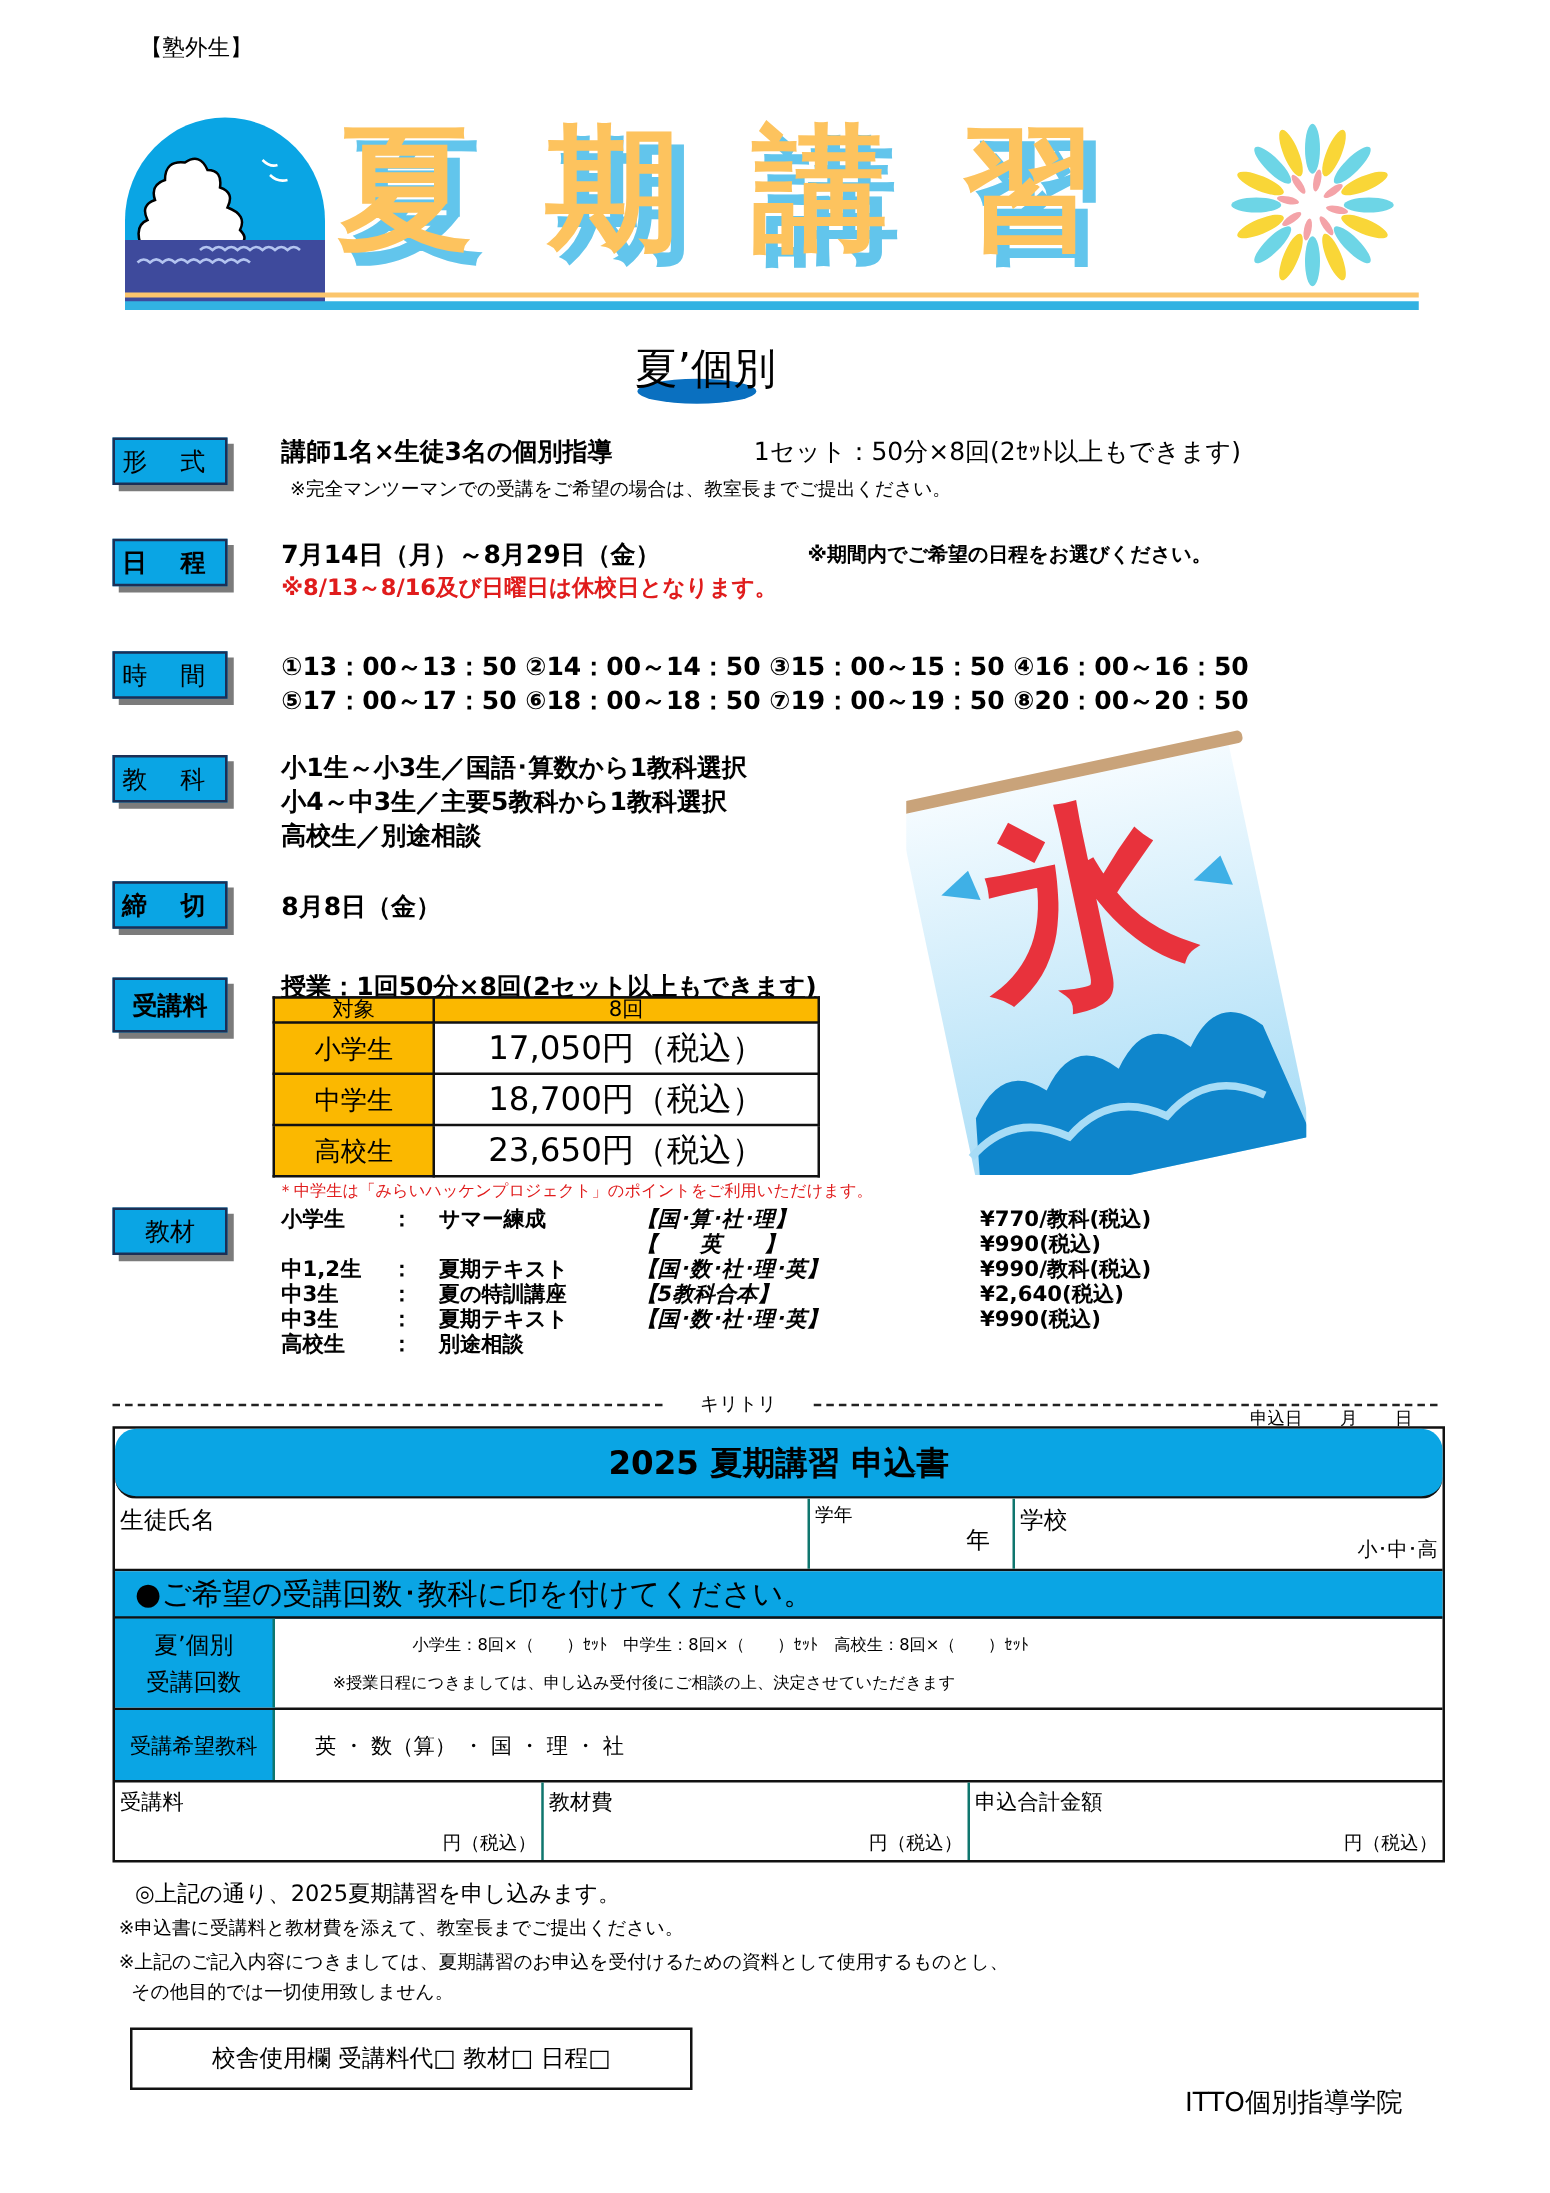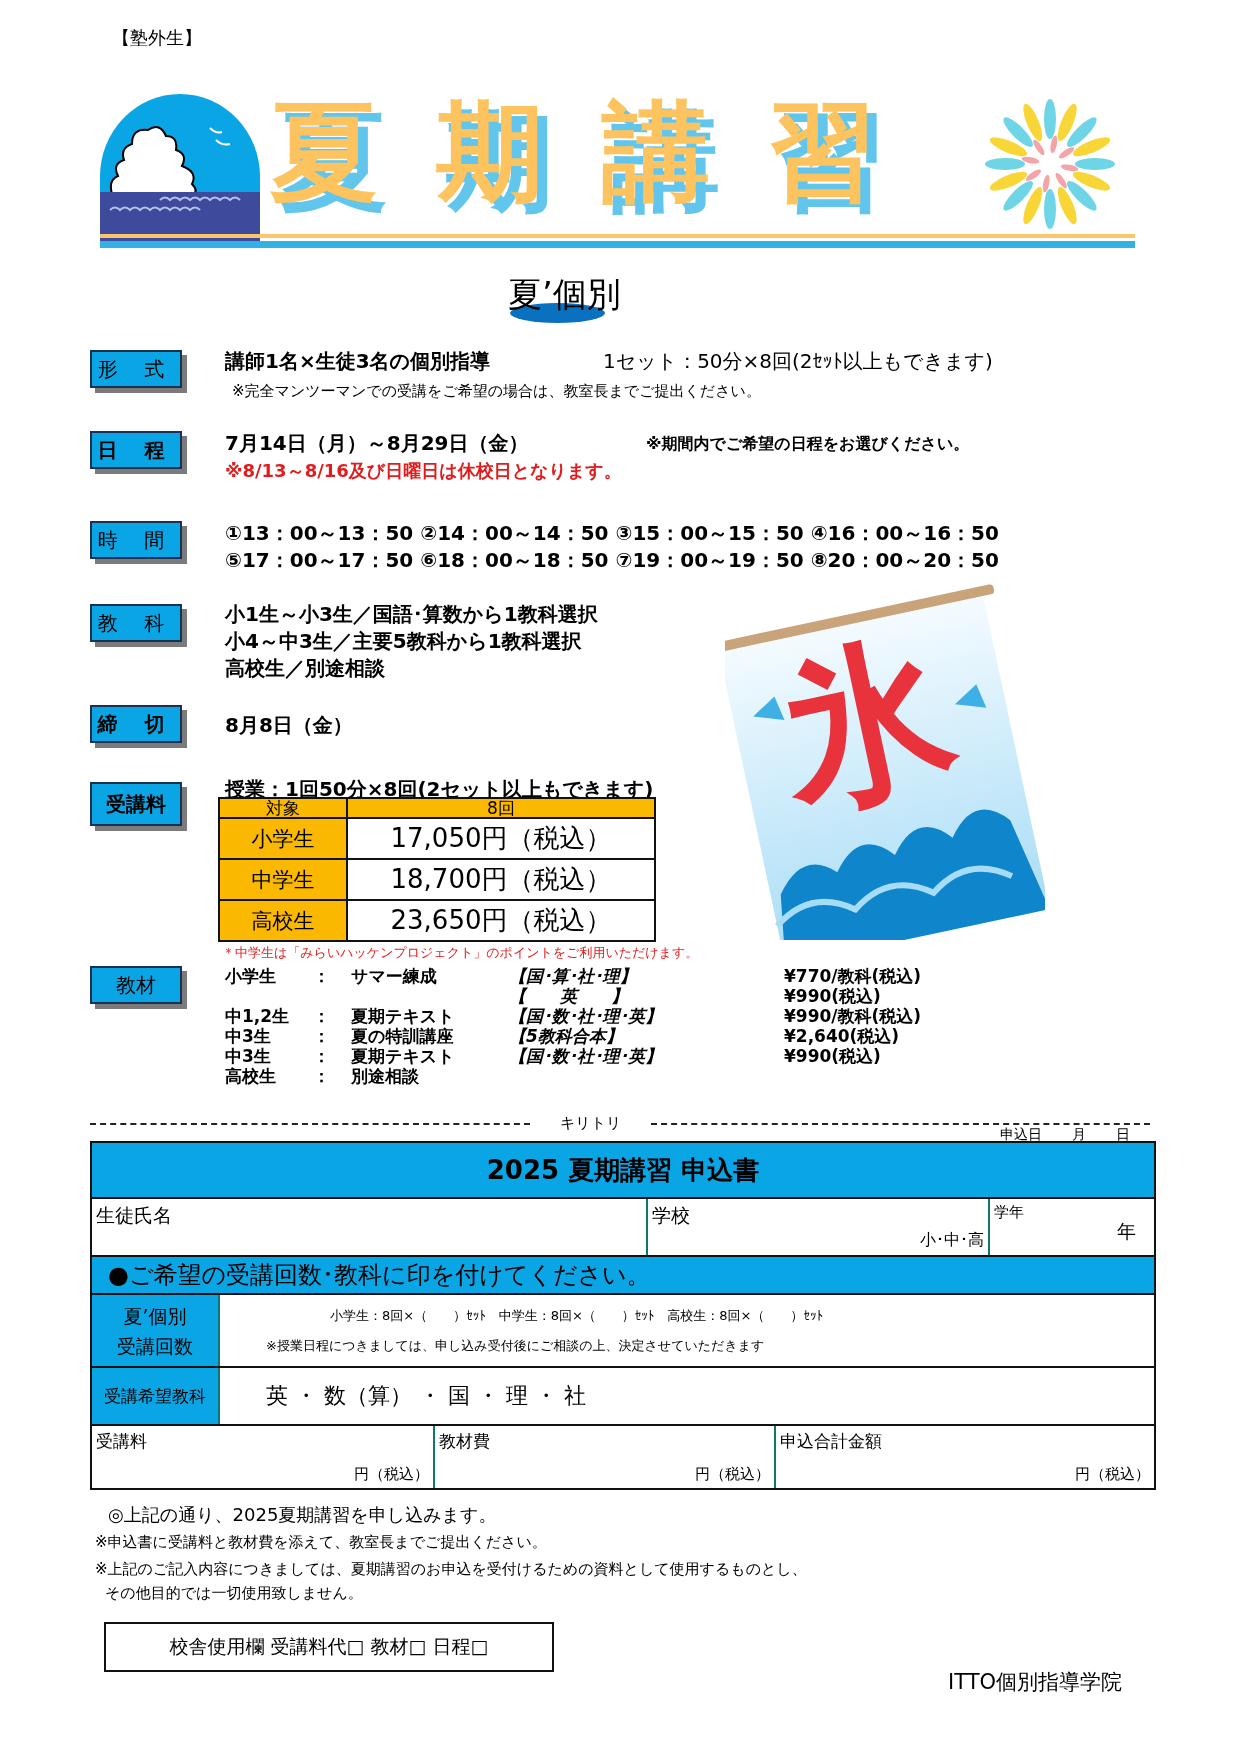--- a/index.html
+++ b/index.html
@@ -34,21 +34,21 @@
   .kyozai .row { display: flex; }
   .kyozai .c1 { width: 88px; } .kyozai .c2 { width: 38px; } .kyozai .c3 { width: 158px; } .kyozai .c4 { width: 275px; font-style: italic; }
   .cut { left: 90px; top: 1114px; width: 1060px; font-size: 15px; display: flex; align-items: center; }
   .dash { flex: 1; border-top: 2px dashed #222; height: 0; }
   .cut span { margin: 0 30px; }
   .date-line { left: 1000px; top: 1126px; font-size: 14px; display: flex; gap: 30px; }
   
   .form { left: 90px; top: 1141px; width: 1066px; border: 2px solid #111; }
   .frow { display: flex; border-bottom: 2px solid #111; }
   .frow:last-child { border-bottom: none; }
-  .fhead { background: #0aa5e4; height: 56px; justify-content: center; align-items: center; font-size: 26px; font-weight: bold; }
+  .fhead { background: #0aa5e4; height: 56px; justify-content: center; align-items: center; font-size: 26px; font-weight: bold; border-radius: 17px; }
   .cell { border-right: 2px solid #0f766e; position: relative; font-size: 19px; }
   .cell:last-child { border-right: none; }
   .cap { position: absolute; left: 4px; top: 4px; }
   .br { position: absolute; right: 4px; bottom: 4px; }
   .blue { background: #0aa5e4; }
   .notes { left: 95px; font-size: 15px; }
   .stamp { left: 104px; top: 1622px; width: 450px; height: 50px; border: 2px solid #111; display: flex; align-items: center; justify-content: center; font-size: 19px; }
   .school { left: 948px; top: 1668px; font-size: 21px; }
 </style>
 </head>
@@ -232,43 +232,43 @@
   <span>月</span>
   <span>日</span>
 </div>
 
 <div class="abs form">
   <div class="frow fhead">2025 夏期講習 申込書</div>
   <div class="frow" style="height:58px">
     <div class="cell" style="width:556px">
       <span class="cap">生徒氏名</span>
     </div>
+    <div class="cell" style="flex:1">
+      <span class="cap" style="font-size:15px">学年</span>
+      <span class="br" style="right:18px;bottom:10px">年</span>
+    </div>
     <div class="cell" style="width:342px">
       <span class="cap">学校</span>
       <span class="br" style="font-size:16px">小･中･高</span>
-    </div>
-    <div class="cell" style="flex:1">
-      <span class="cap" style="font-size:15px">学年</span>
-      <span class="br" style="right:18px;bottom:10px">年</span>
     </div>
   </div>
   <div class="frow blue" style="height:38px;align-items:center;padding-left:16px;font-size:24px">●ご希望の受講回数･教科に印を付けてください。</div>
   <div class="frow" style="height:73px">
     <div class="cell blue" style="width:128px;display:flex;flex-direction:column;align-items:center;justify-content:center;line-height:30px">
       <span>夏’個別</span>
         <span>受講回数</span>
     </div>
     <div class="cell" style="flex:1;font-size:13px">
       <div style="position:absolute;left:110px;top:12px">小学生：8回×（　　）ｾｯﾄ　中学生：8回×（　　）ｾｯﾄ　高校生：8回×（　　）ｾｯﾄ</div>
       <div style="position:absolute;left:46px;top:42px">※授業日程につきましては、申し込み受付後にご相談の上、決定させていただきます</div>
     </div>
   </div>
   <div class="frow" style="height:58px">
     <div class="cell blue" style="width:128px;display:flex;align-items:center;justify-content:center;font-size:17px">受講希望教科</div>
-    <div class="cell" style="flex:1;display:flex;align-items:center;padding-left:46px;font-size:22px">英 ・ 数（算） ・ 国 ・ 理 ・ 社</div>
+    <div class="cell" style="flex:1;display:flex;align-items:center;padding-left:32px;font-size:17px">英 ・ 数（算） ・ 国 ・ 理 ・ 社</div>
   </div>
   <div class="frow" style="height:62px">
     <div class="cell" style="width:343px">
       <span class="cap" style="font-size:17px">受講料</span>
       <span class="br" style="font-size:15px">円（税込）</span>
     </div>
     <div class="cell" style="width:341px">
       <span class="cap" style="font-size:17px">教材費</span>
       <span class="br" style="font-size:15px">円（税込）</span>
     </div>

